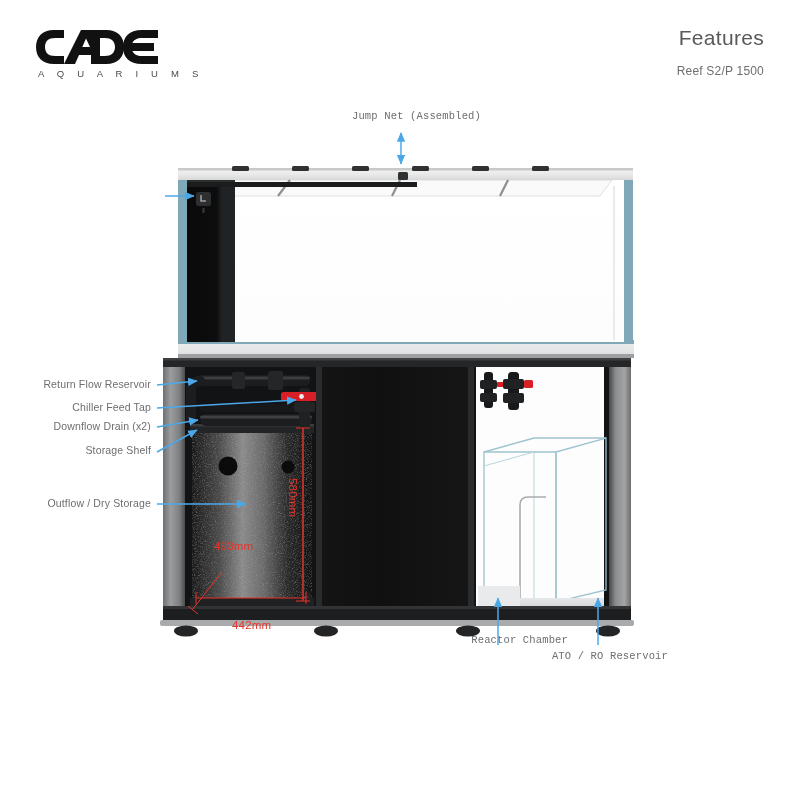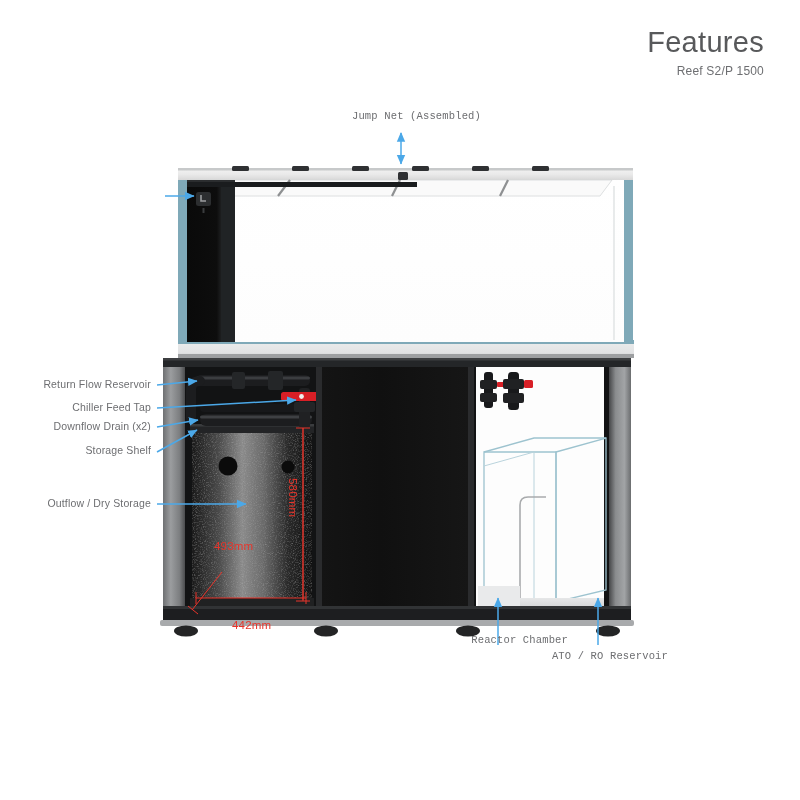--- a/index.html
+++ b/index.html
@@ -12,21 +12,21 @@
 
   
   .logo-wrap{position:absolute;left:34px;top:28px;width:190px;}
   .logo-mark{display:block;}
   .logo-sub{
     font-size:9.5px;letter-spacing:5.2px;color:#4a4a4a;
     margin-top:2px;padding-left:4px;font-weight:400;
   }
   .hdr-title{
     position:absolute;right:36px;top:26px;text-align:right;
-    font-size:29px;color:#58595b;font-weight:400;letter-spacing:.3px;
+    font-size:21px;color:#58595b;font-weight:400;letter-spacing:.3px;
     white-space:nowrap;
   }
   .hdr-sub{
     position:absolute;right:36px;top:64px;text-align:right;
     font-size:12px;color:#6d6e71;letter-spacing:.2px;white-space:nowrap;
   }
 
   
   .lbl{
     position:absolute;font-size:10.5px;color:#6d6e71;
@@ -47,20 +47,39 @@
   .dim.vert{transform:rotate(90deg);transform-origin:left top;}
 
   svg.overlay{position:absolute;left:0;top:0;width:800px;height:800px;
     pointer-events:none;}
 </style>
 </head>
 <body>
 
 <div id="stage">
 
+  <div class="logo-wrap">
+    <svg class="logo-mark" width="128" height="38" viewBox="0 0 128 38">
+
+      <path d="M20 2 C8 2 2 9 2 19 C2 29 8 36 20 36 L30 36 L30 28 L21 28
+               C14.5 28 11 24.8 11 19 C11 13.2 14.5 10 21 10 L30 10 L30 2 Z" fill="#111"></path>
+
+      <path d="M30 36 L41 36 L45 27 L57 27 L57 19 L48.3 19 L52 10.6 L56 19
+               L57 19 L57 2 L47 2 Z" fill="#111"></path>
+
+      <path d="M57 2 L57 36 L72 36 C84 36 90 29 90 19 C90 9 84 2 72 2 Z
+               M66 10 L71 10 C77 10 81 13.2 81 19 C81 24.8 77 28 71 28
+               L66 28 Z" fill="#111"></path>
+
+      <path d="M108 2 C95 2 89 9 89 19 C89 29 95 36 108 36 L124 36 L124 28
+               L108 28 C103 28 99.6 26 98.4 23 L120 23 L120 15 L98.4 15
+               C99.6 12 103 10 108 10 L124 10 L124 2 Z" fill="#111"></path>
+    </svg>
+    <div class="logo-sub">A Q U A R I U M S</div>
+  </div>
 
   <div class="hdr-title">Features</div>
   <div class="hdr-sub">Reef S2/P 1500</div>
 
   <svg class="overlay" viewBox="0 0 800 800">
     <defs>
       <linearGradient id="gWater" x1="0" y1="0" x2="0" y2="1">
         <stop offset="0%" stop-color="#ffffff"></stop>
         <stop offset="100%" stop-color="#fdfdfd"></stop>
       </linearGradient>

